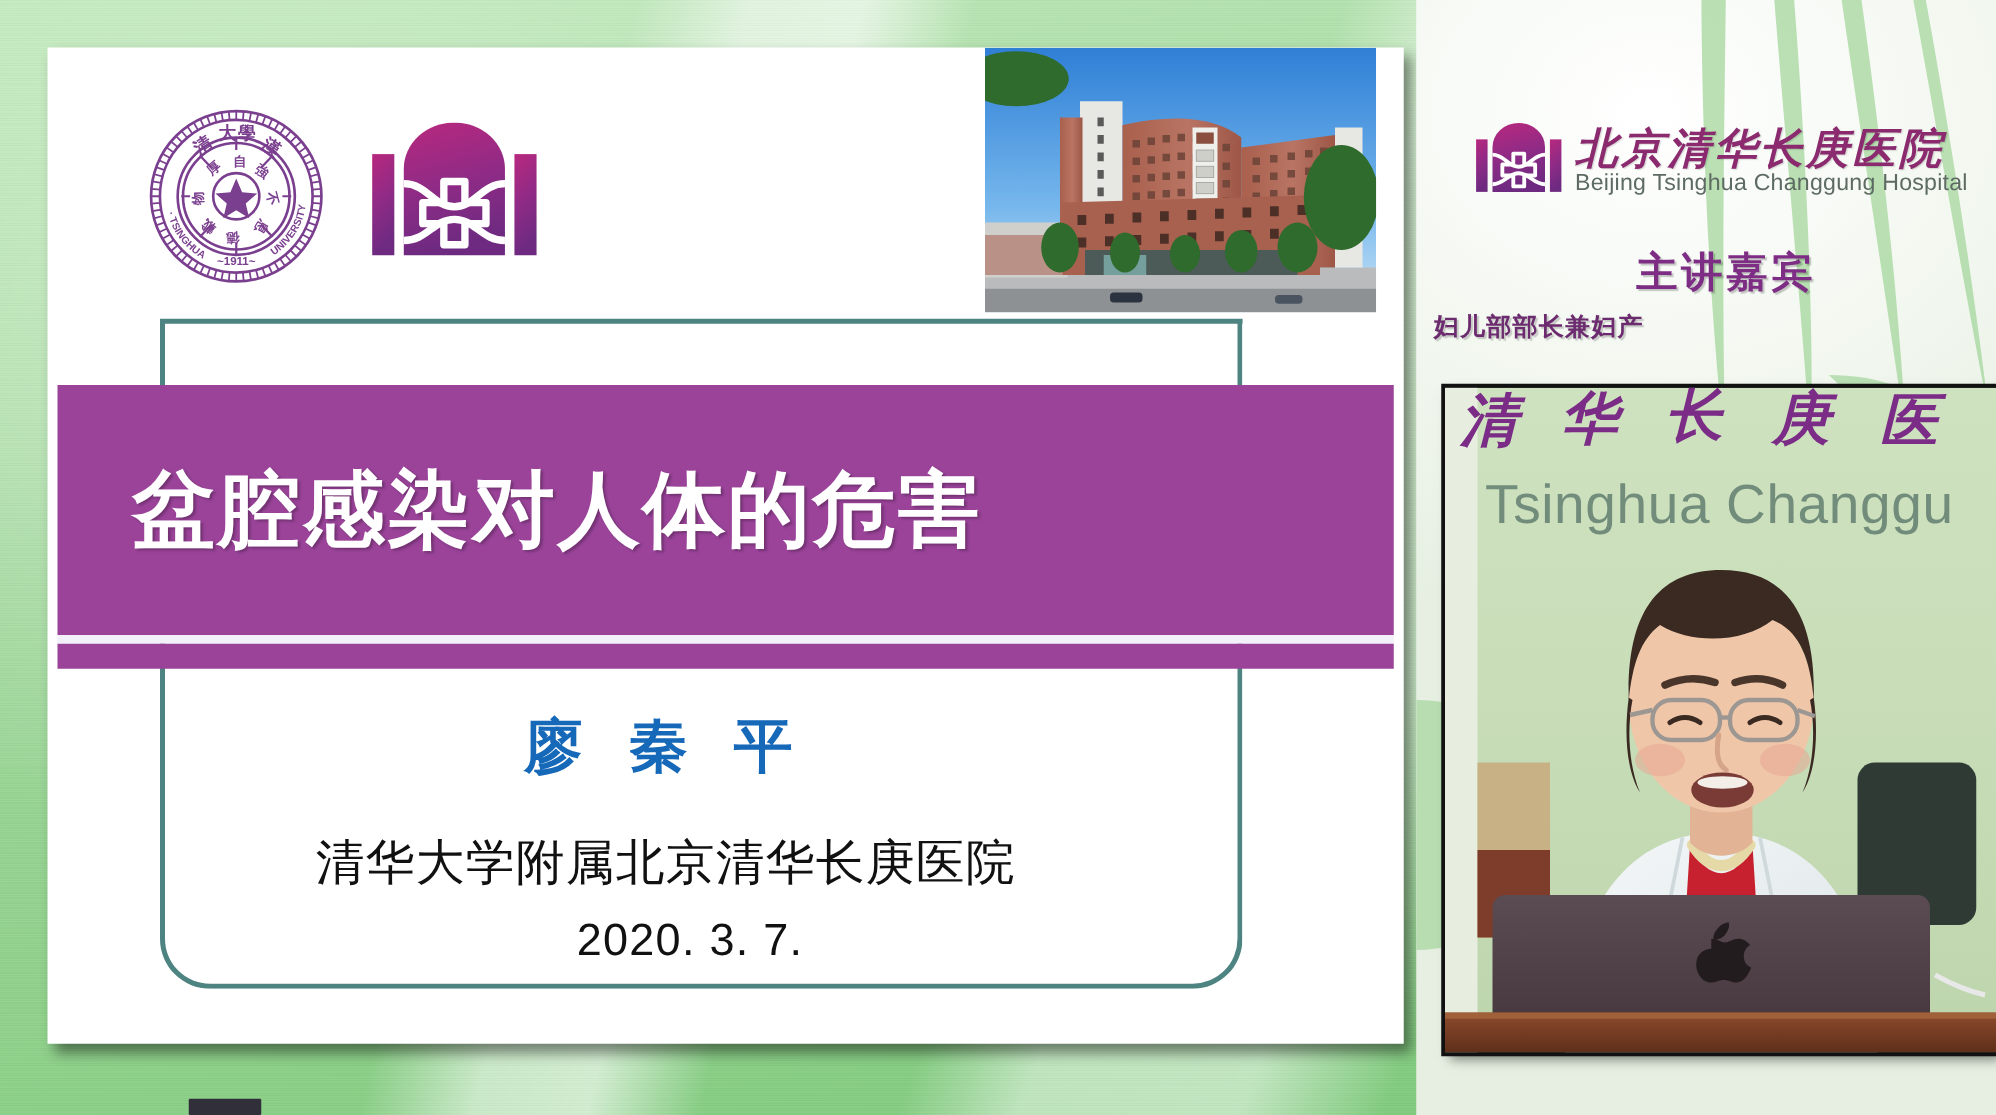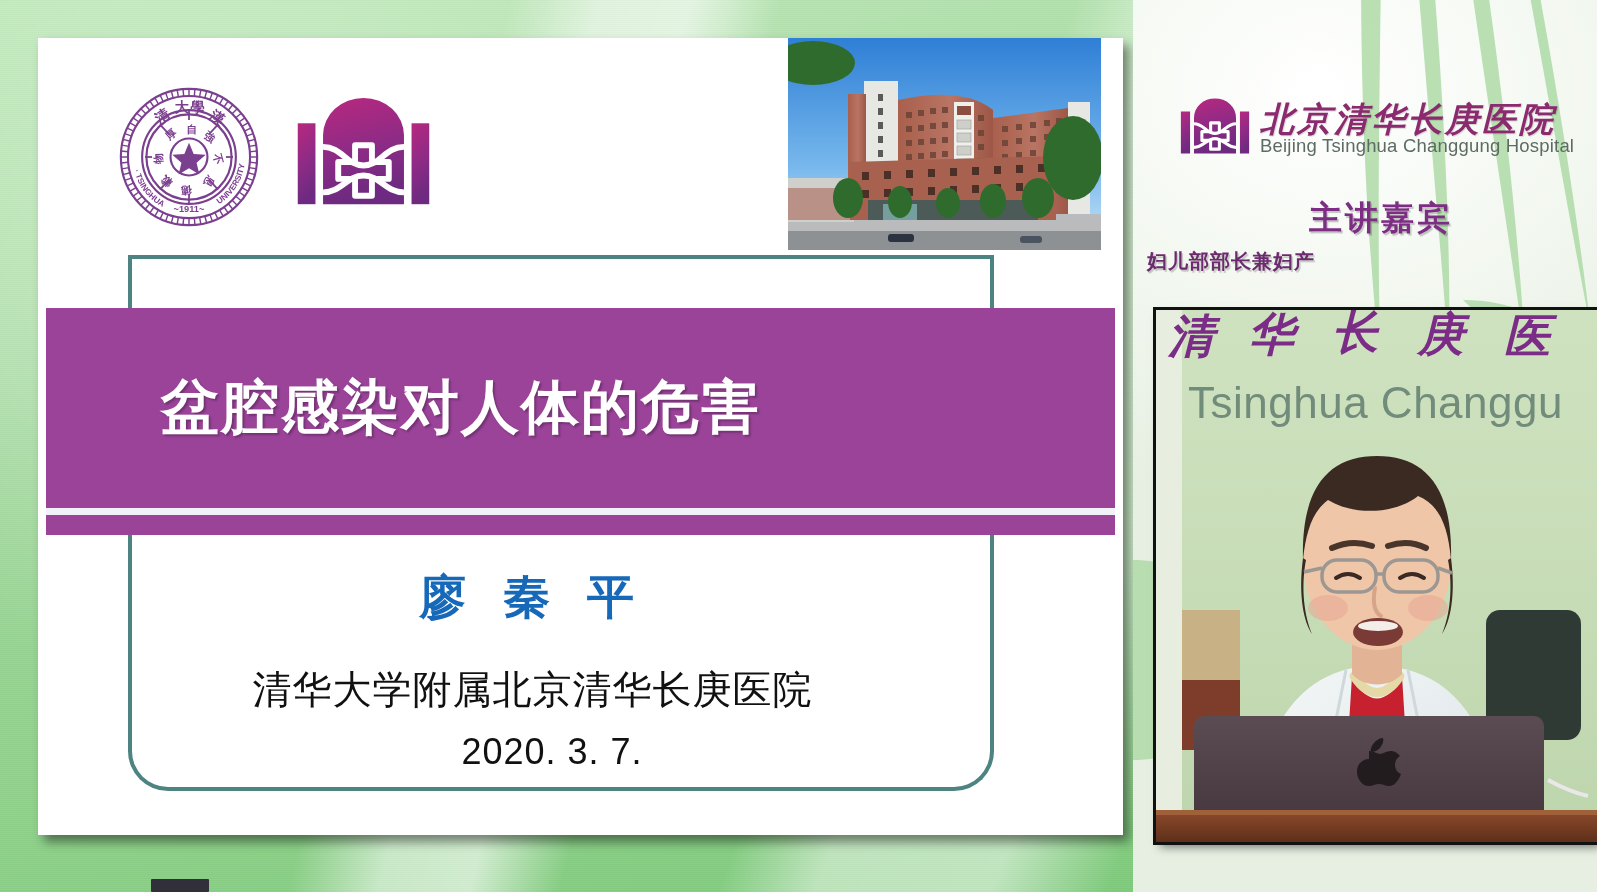--- a/index.html
+++ b/index.html
@@ -83,24 +83,24 @@
   
   #title-banner {
     position: absolute;
     left: 8px; top: 270px;
     width: 1069px; height: 200px;
     background: #9a4399;
     display: flex; align-items: center;
   }
   #title-text {
     color: #ffffff;
-    font-size: 58px;
+    font-size: 66px;
     font-weight: 700;
     letter-spacing: 2px;
-    margin-left: 115px;
+    margin-left: 60px;
     text-shadow: 2px 2px 2px rgba(0,0,0,.25);
     white-space: nowrap;
   }
   #banner-gap {
     position: absolute; left: 8px; top: 470px;
     width: 1069px; height: 7px;
     background: #f2f0f8;
   }
   #banner-stripe {
     position: absolute; left: 8px; top: 477px;

